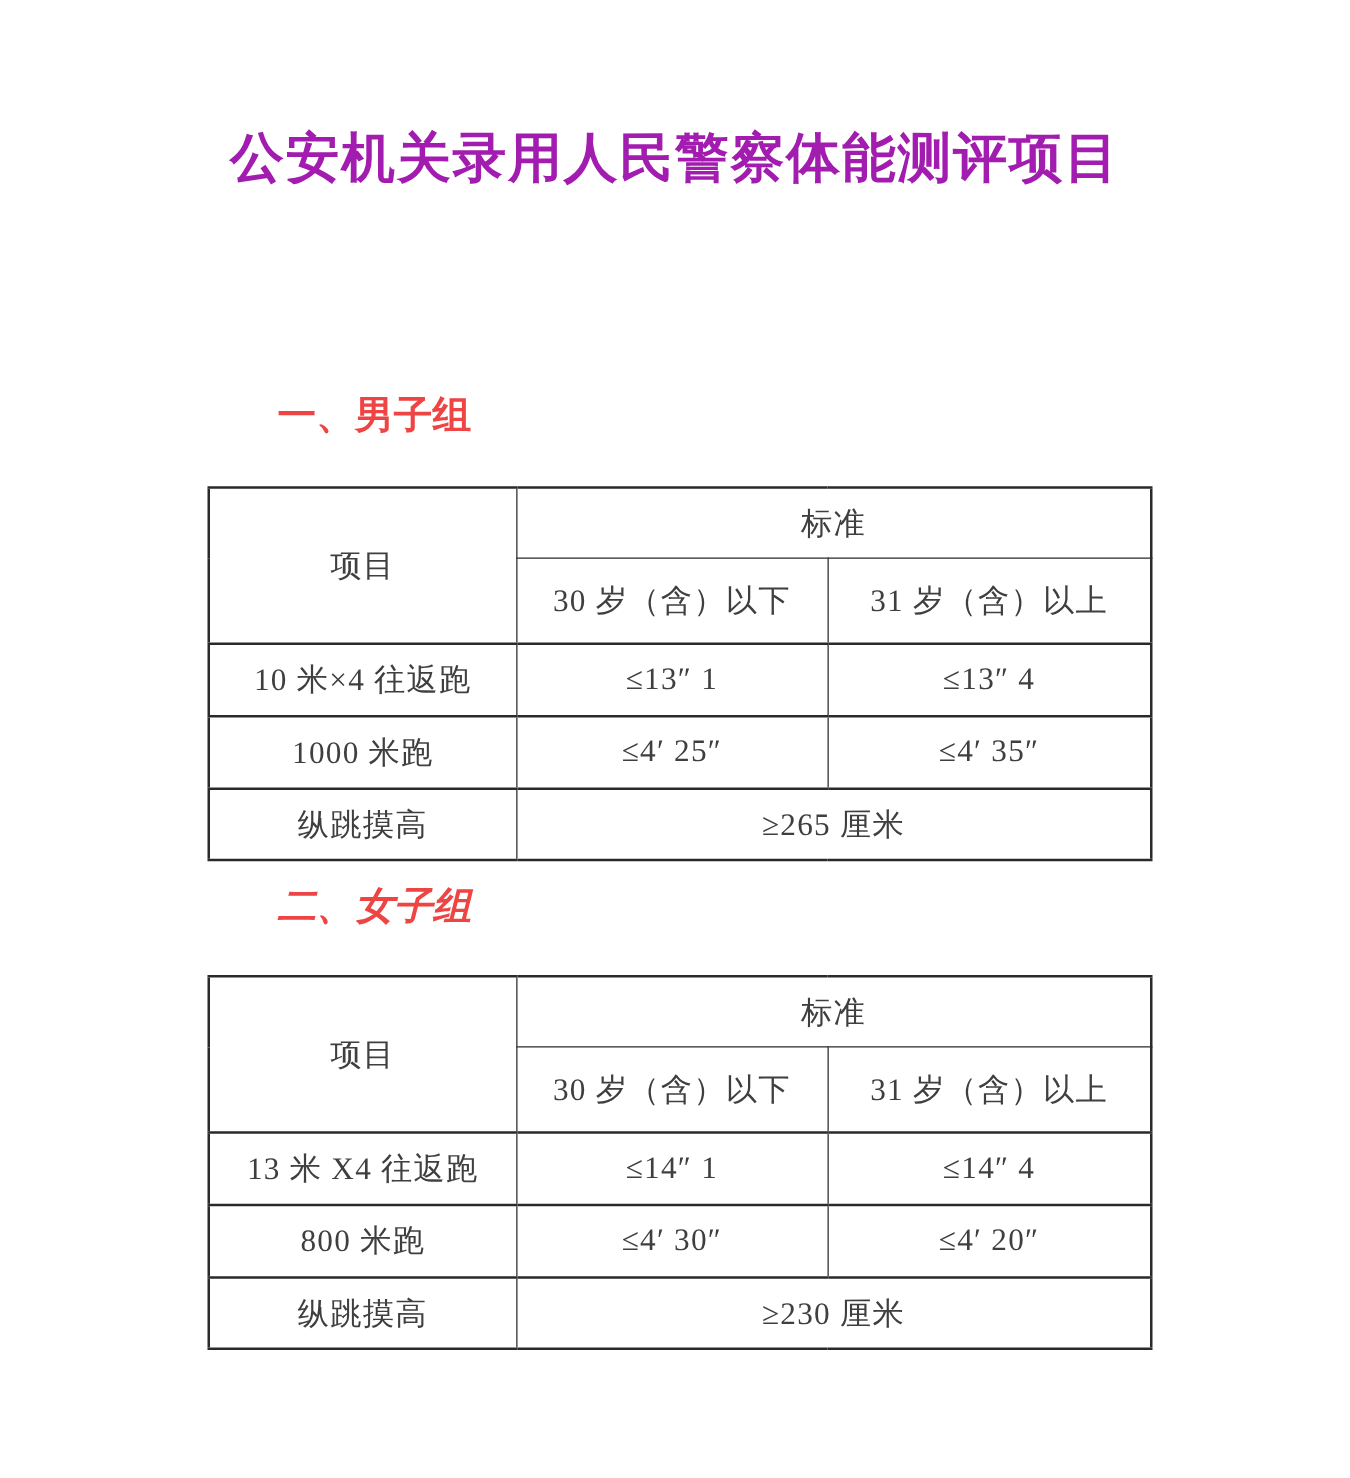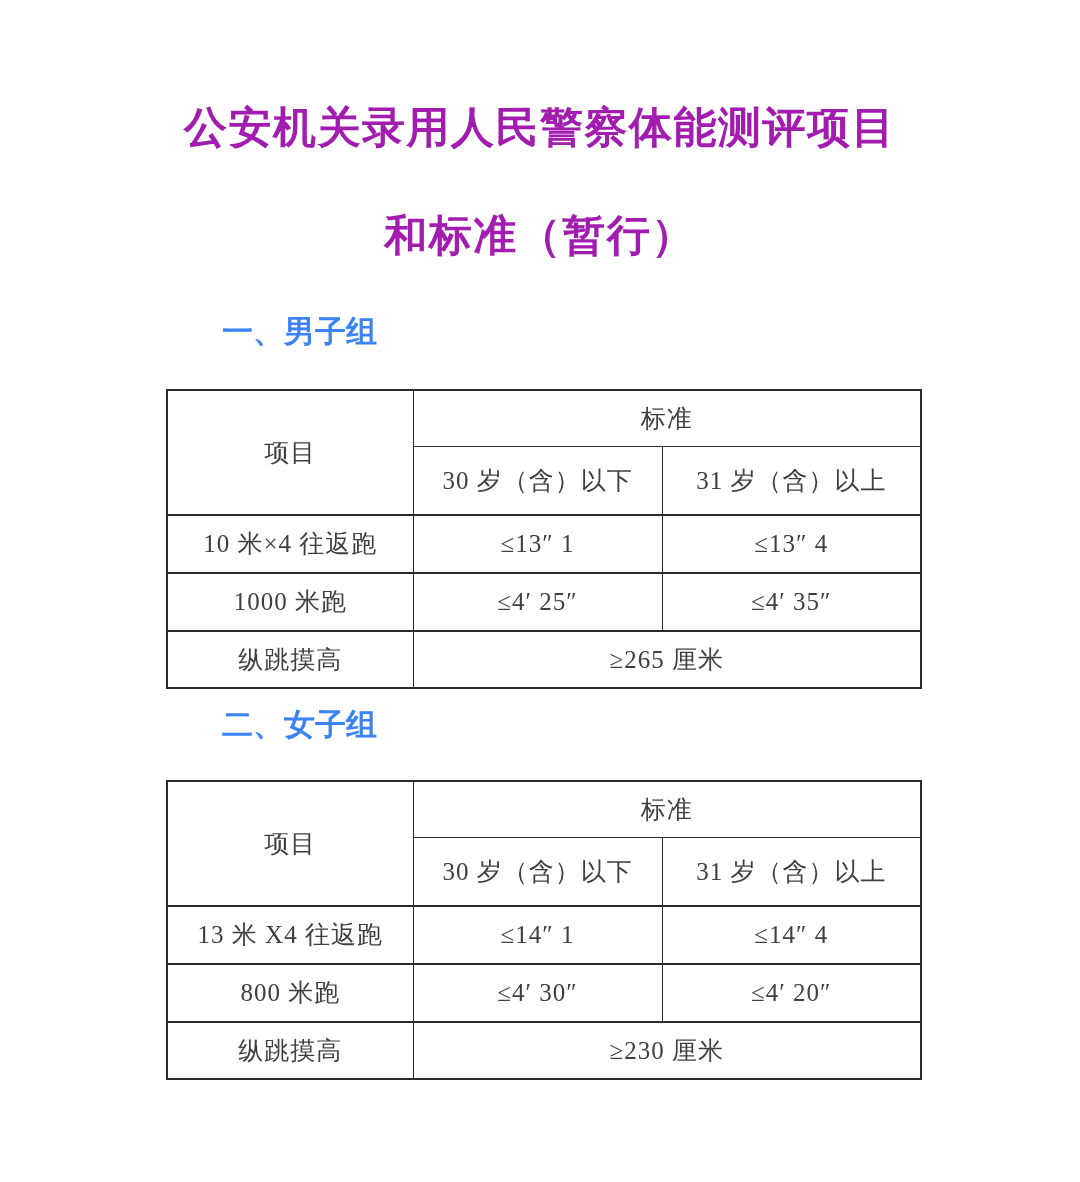--- a/index.html
+++ b/index.html
@@ -27,25 +27,25 @@
   }
   .title-line1 { top: 106px; }
   .title-line2 { top: 214px; }
   .section-heading {
     position: absolute;
     left: 222px;
     font-family: "Liberation Sans", sans-serif;
     font-weight: bold;
     font-size: 31px;
     line-height: 1;
-    color: #3b82f6;
+    color: #ef4444;
     white-space: nowrap;
   }
   .heading-men { top: 316px; }
-  .heading-women { top: 709px; }
+  .heading-women { top: 709px; font-style: italic; }
   table.std-table {
     position: absolute;
     left: 166px;
     width: 754px;
     table-layout: fixed;
     border-collapse: collapse;
     border: 2px solid #2a2a2a;
     font-family: "Liberation Serif", serif;
     font-size: 25px;
     color: #3f3f3f;
@@ -70,21 +70,20 @@
   tr.row-ages { height: 68px; }
   tr.row-body { height: 58px; margin-top: 18px; }
   tr.row-last { height: 57px; }
 </style>
 </head>
 <body>
 
 <div class="page">
 
   <div class="doc-title title-line1">公安机关录用人民警察体能测评项目</div>
-  <div class="doc-title title-line2">和标准（暂行）</div>
 
   <div class="section-heading heading-men">一、男子组</div>
 
   <table class="std-table table-men">
     <colgroup>
       <col style="width:246px">
       <col style="width:249px">
       <col style="width:259px">
     </colgroup>
     <tbody>

